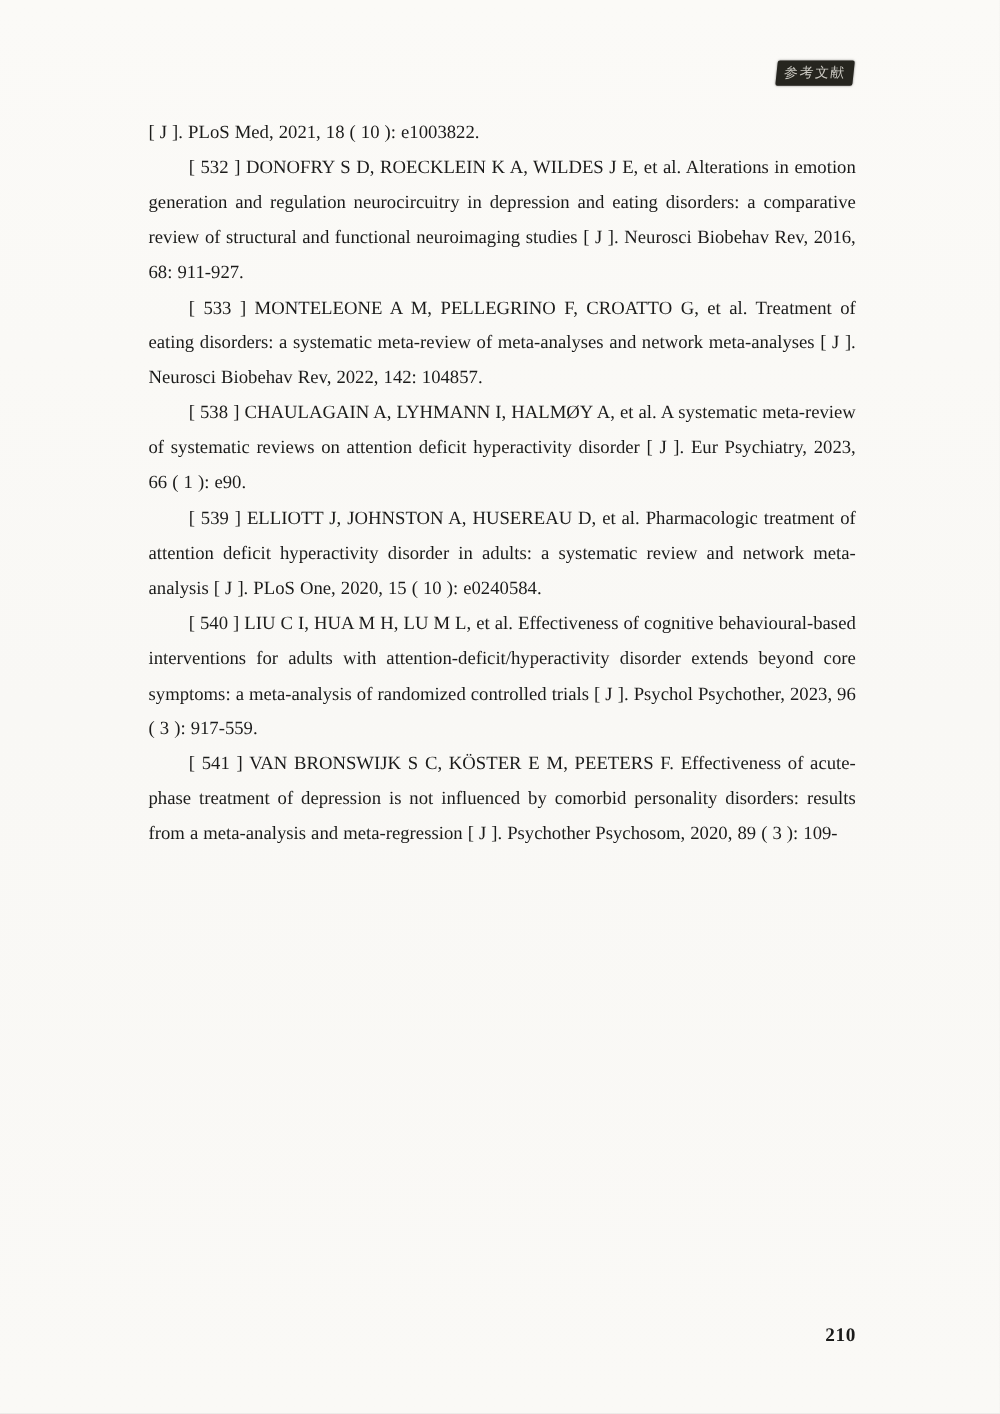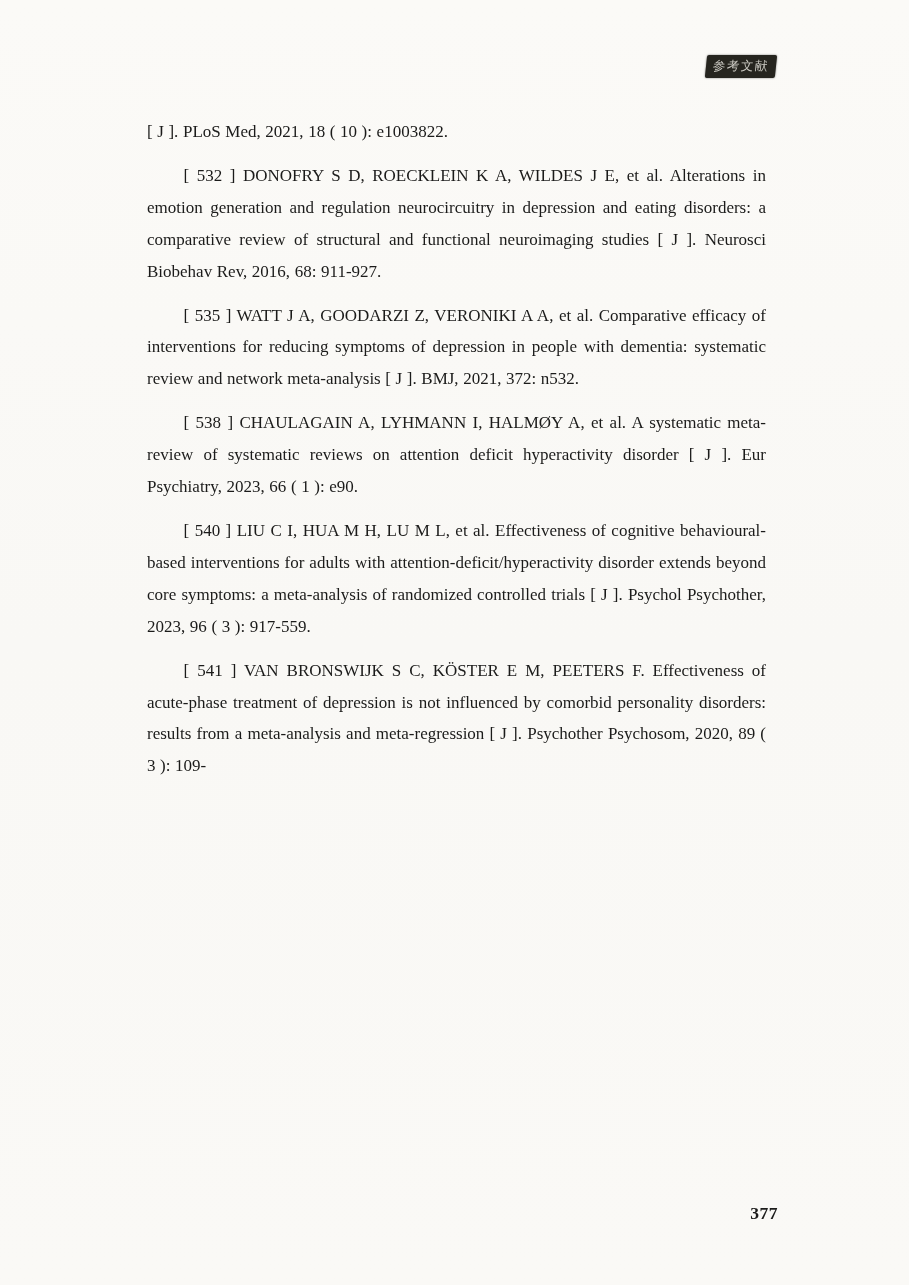--- a/index.html
+++ b/index.html
@@ -35,21 +35,21 @@
   .text-block {
     position: absolute;
     top: 104px;
     left: 135px;
     width: 643px;
     font-size: 17px;
     line-height: 31.9px;
     text-align: justify;
   }
   .text-block p {
-    margin: 12px;
+    margin: 0;
     padding: 0;
     text-indent: 2.15em;
     word-spacing: 0.02em;
   }
   .text-block p.continuation {
     text-indent: 0;
     text-align: left;
   }
   .page-number {
     position: absolute;
@@ -65,21 +65,22 @@
 </head>
 <body>
 
 <div class="page">
 
   <div class="header-badge">参考文献</div>
 
   <div class="text-block">
     <p class="continuation">[ J ]. PLoS Med, 2021, 18 ( 10 ): e1003822.</p>
     <p>[ 532 ] DONOFRY S D, ROECKLEIN K A, WILDES J E, et al. Alterations in emotion generation and regulation neurocircuitry in depression and eating disorders: a comparative review of structural and functional neuroimaging studies [ J ]. Neurosci Biobehav Rev, 2016, 68: 911-927.</p>
-    <p>[ 535 ] WATT J A, GOODARZI Z, VERONIKI A A, et al. Comparative efficacy of interventions for reducing symptoms of depression in people with dementia: systematic review and network meta-analysis [ J ]. BMJ, 2021, 372: n532.</p>
+    <p>[ 533 ] MONTELEONE A M, PELLEGRINO F, CROATTO G, et al. Treatment of eating disorders: a systematic meta-review of meta-analyses and network meta-analyses [ J ]. Neurosci Biobehav Rev, 2022, 142: 104857.</p>
     <p>[ 538 ] CHAULAGAIN A, LYHMANN I, HALMØY A, et al. A systematic meta-review of systematic reviews on attention deficit hyperactivity disorder [ J ]. Eur Psychiatry, 2023, 66 ( 1 ): e90.</p>
+    <p>[ 539 ] ELLIOTT J, JOHNSTON A, HUSEREAU D, et al. Pharmacologic treatment of attention deficit hyperactivity disorder in adults: a systematic review and network meta-analysis [ J ]. PLoS One, 2020, 15 ( 10 ): e0240584.</p>
     <p>[ 540 ] LIU C I, HUA M H, LU M L, et al. Effectiveness of cognitive behavioural-based interventions for adults with attention-deficit/hyperactivity disorder extends beyond core symptoms: a meta-analysis of randomized controlled trials [ J ]. Psychol Psychother, 2023, 96 ( 3 ): 917-559.</p>
     <p>[ 541 ] VAN BRONSWIJK S C, KÖSTER E M, PEETERS F. Effectiveness of acute-phase treatment of depression is not influenced by comorbid personality disorders: results from a meta-analysis and meta-regression [ J ]. Psychother Psychosom, 2020, 89 ( 3 ): 109-</p>
   </div>
 
-  <div class="page-number">377</div>
+  <div class="page-number">210</div>
 
 </div>
 
 </body></html>

